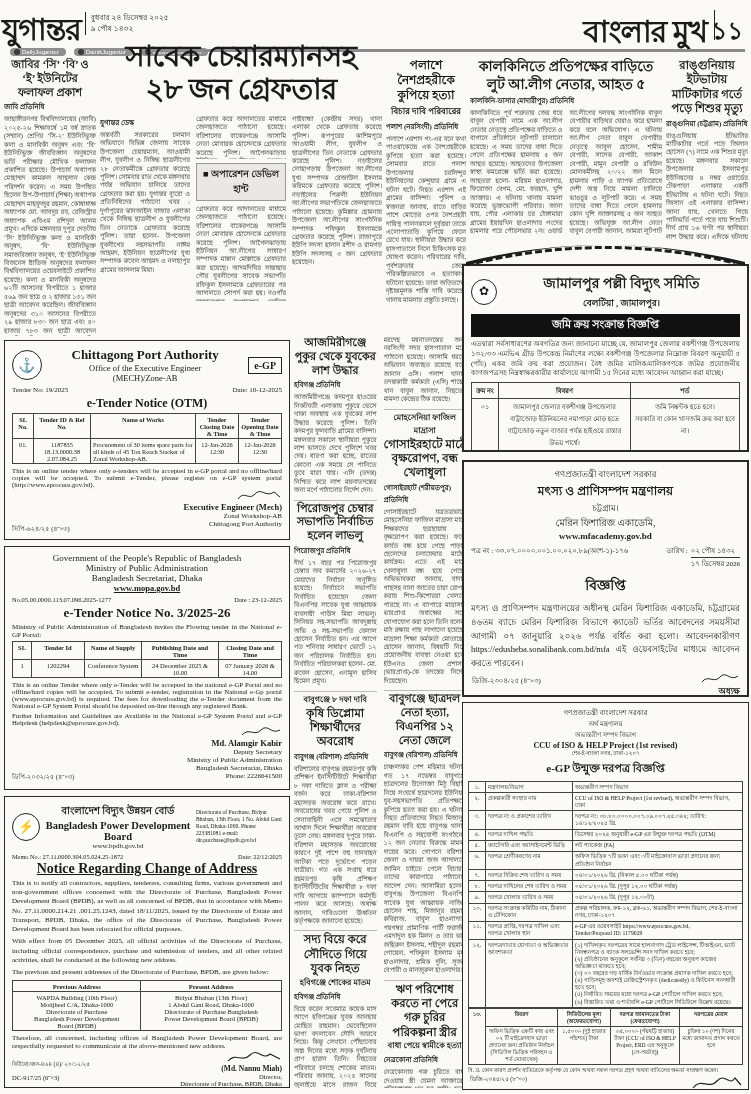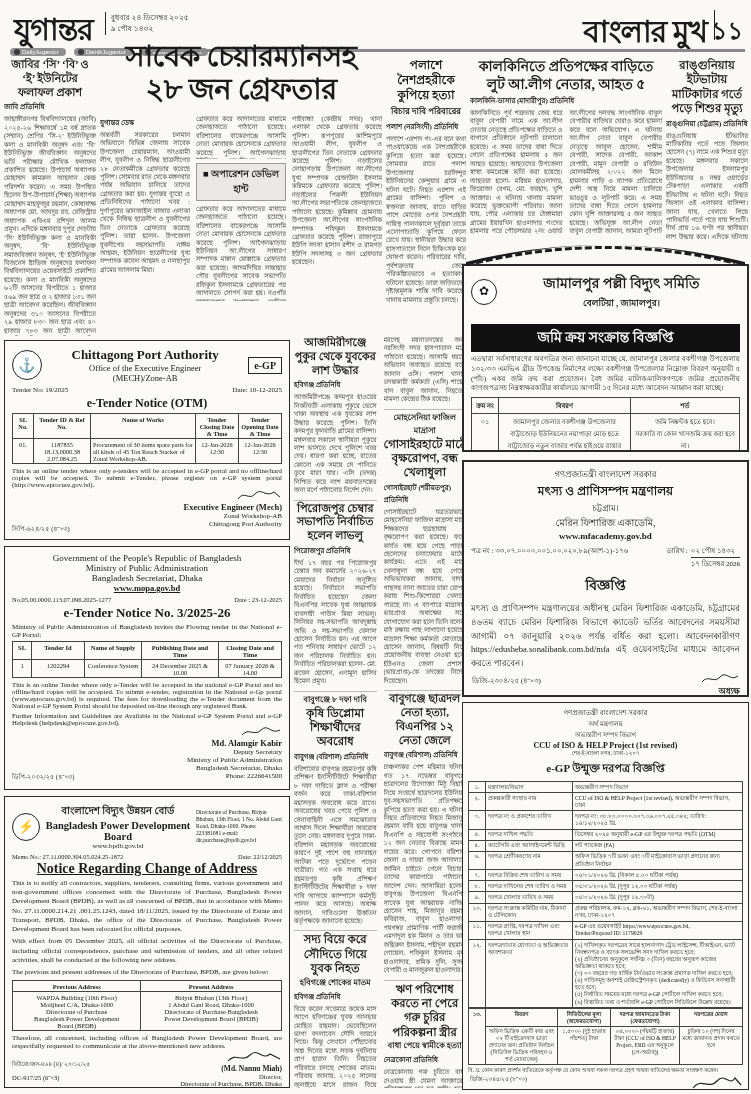--- a/index.html
+++ b/index.html
@@ -43,21 +43,21 @@
            font-family:"Liberation Serif",serif;}
   .blackbar{background:#111;color:#fff;font-weight:800;text-align:center;padding:2px 0;}
   .sigsvg{display:block;margin-left:auto;}
   .refno{font-size:6.5px;}
 </style>
 </head>
 <body>
 
 <div id="page">
 
-  <div class="abs" style="left:14px;top:6px;display:flex;align-items:flex-start;gap:12px;">
+  <div class="abs" style="left:2px;top:6px;display:flex;align-items:flex-start;gap:4px;">
     <div class="logo">যুগান্তর</div>
     <div class="dateblock" style="margin-top:6px;">
       <div>বুধবার ২৪ ডিসেম্বর ২০২৫</div>
       <div>৯ পৌষ ১৪৩২</div>
     </div>
   </div>
   <div class="abs" style="left:10px;top:40px;">
     <span class="badge"><span class="dot"></span><span>DailyJugantor</span></span>
     <span class="badge"><span class="dot"></span><span>DainikJugantor</span></span>
     <span class="badge"><span class="dot"></span><span>www.jugantor.com</span></span>
@@ -315,21 +315,21 @@
       <path d="M14,23 Q143,-8 273,23" stroke="#1c1c1c" stroke-width="3" fill="none" stroke-dasharray="7,3"></path>
     </svg>
     <div class="nbox2 hidden-ov" style="height:188px;margin-top:-2px;">
       <div style="display:flex;align-items:center;gap:6px;">
         <div class="logo-circ" style="width:24px;height:24px;font-size:12px;">✿</div>
         <div style="flex:1;text-align:center;">
           <div style="font-weight:800;font-size:14px;">জামালপুর পল্লী বিদ্যুৎ সমিতি</div>
           <div style="font-weight:700;font-size:9px;">বেলটিয়া , জামালপুর।</div>
         </div>
       </div>
-      <div class="blackbar" style="font-size:14px;margin-top:13px;">জমি ক্রয় সংক্রান্ত বিজ্ঞপ্তি</div>
+      <div class="blackbar" style="font-size:11px;margin-top:3px;">জমি ক্রয় সংক্রান্ত বিজ্ঞপ্তি</div>
       <div class="jc" style="font-size:7px;line-height:1.4;margin-top:3px;">এতদ্বারা সর্বসাধারণের অবগতির জন্য জানানো যাচ্ছে যে, জামালপুর জেলার বকশীগঞ্জ উপজেলায় ১৩২/৩৩ এমভিএ গ্রীড উপকেন্দ্র নির্মাণের লক্ষ্যে বকশীগঞ্জ উপজেলার নিম্নোক্ত বিবরণ অনুযায়ী ৫ (পাঁচ) একর জমি ক্রয় করা প্রয়োজন। বৈধ জমির মালিক/মালিকগণকে জমির প্রয়োজনীয় কাগজপত্রসহ নিম্নস্বাক্ষরকারীর কার্যালয়ে আগামী ১৫ দিনের মধ্যে আবেদন আহ্বান করা যাচ্ছে।</div>
       <table class="ntab" style="font-size:6.6px;margin-top:3px;">
         <tbody>
             <tr>
           <th style="width:22px;">ক্রম নং</th>
           <th>বিবরণ</th>
           <th style="width:104px;">শর্ত</th>
         </tr>
         <tr>
           <td class="ctr">০১</td>

